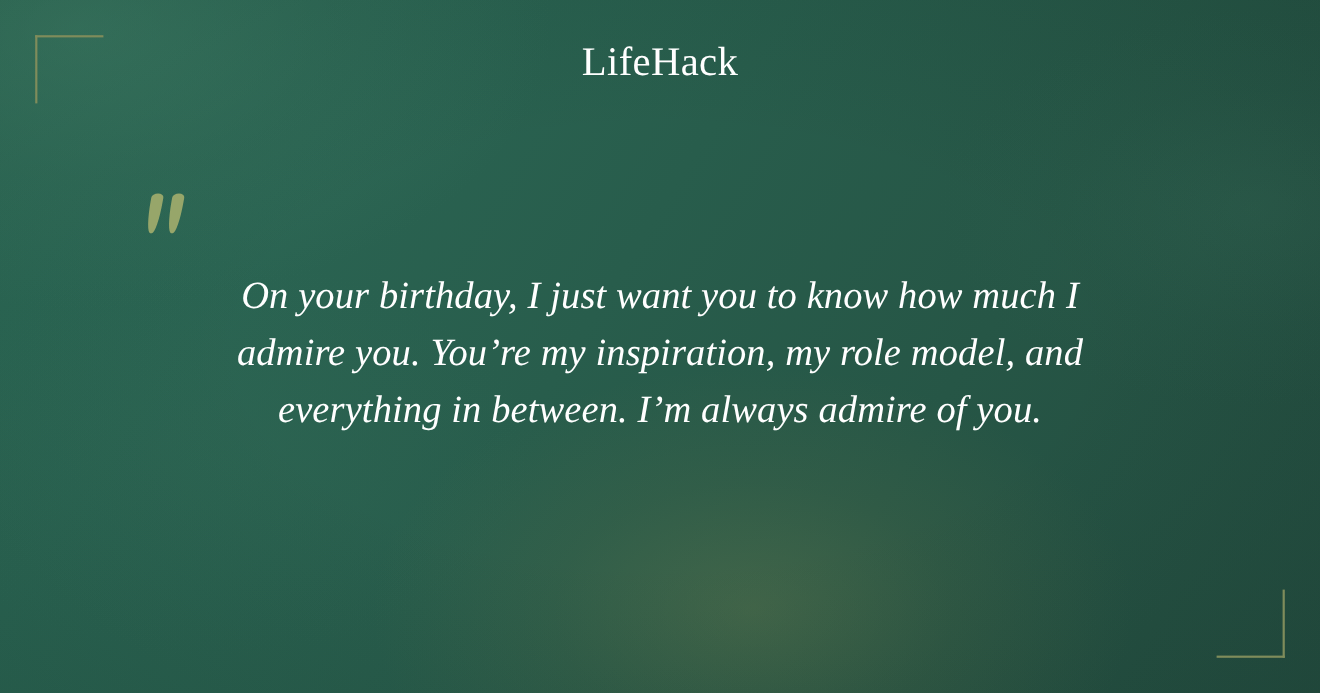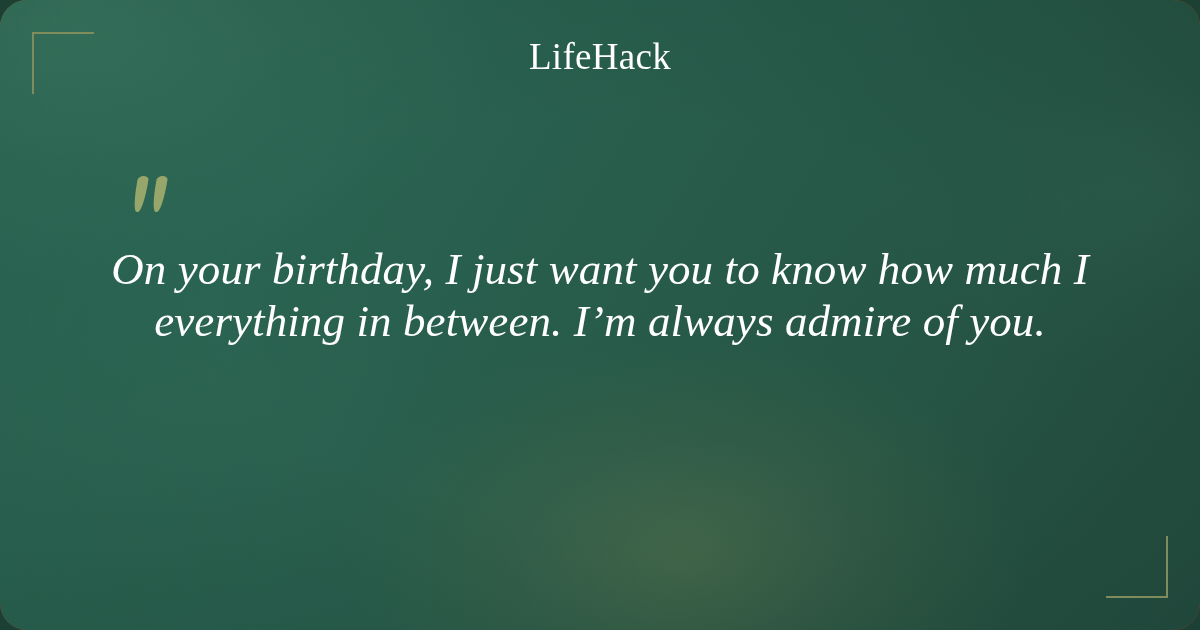--- a/index.html
+++ b/index.html
@@ -7,21 +7,20 @@
     padding: 0;
     background: #1d4034;
   }
   #card {
     position: relative;
     width: 1200px;
     height: 630px;
     overflow: hidden;
     background-color: #c2410c;
     font-family: "Liberation Serif", "DejaVu Serif", serif;
-    border-radius: 27px;
     -webkit-font-smoothing: antialiased;
   }
 
   
   .bg-base {
     position: absolute;
     inset: 0;
     background:
       linear-gradient(122deg,
         #2c6a56 0%,
@@ -129,21 +128,21 @@
     position: absolute;
     left: 90px;
     right: 90px;
     top: 243px;
   }
   .quote-text {
     margin: 0;
     color: #ffffff;
     text-align: center;
     font-style: italic;
-    font-size: 45px;
+    font-size: 35px;
     line-height: 52px;
     font-weight: 400;
     letter-spacing: 0.1px;
     font-family: "Liberation Serif", "DejaVu Serif", serif;
   }
 </style>
 </head>
 <body>
 
 <div id="card">
@@ -167,16 +166,17 @@
 
   <div class="brand">LifeHack</div>
 
   <div class="quote-mark">
     <i class="q1"></i>
     <i class="q2"></i>
   </div>
 
   <div class="quote-wrap">
     <p class="quote-text">On your birthday, I just want you to know how much I</p>
+    <p class="quote-text">admire you. You’re my inspiration, my role model, and</p>
     <p class="quote-text">everything in between. I’m always admire of you.</p>
   </div>
 
 </div>
 
 </body></html>

